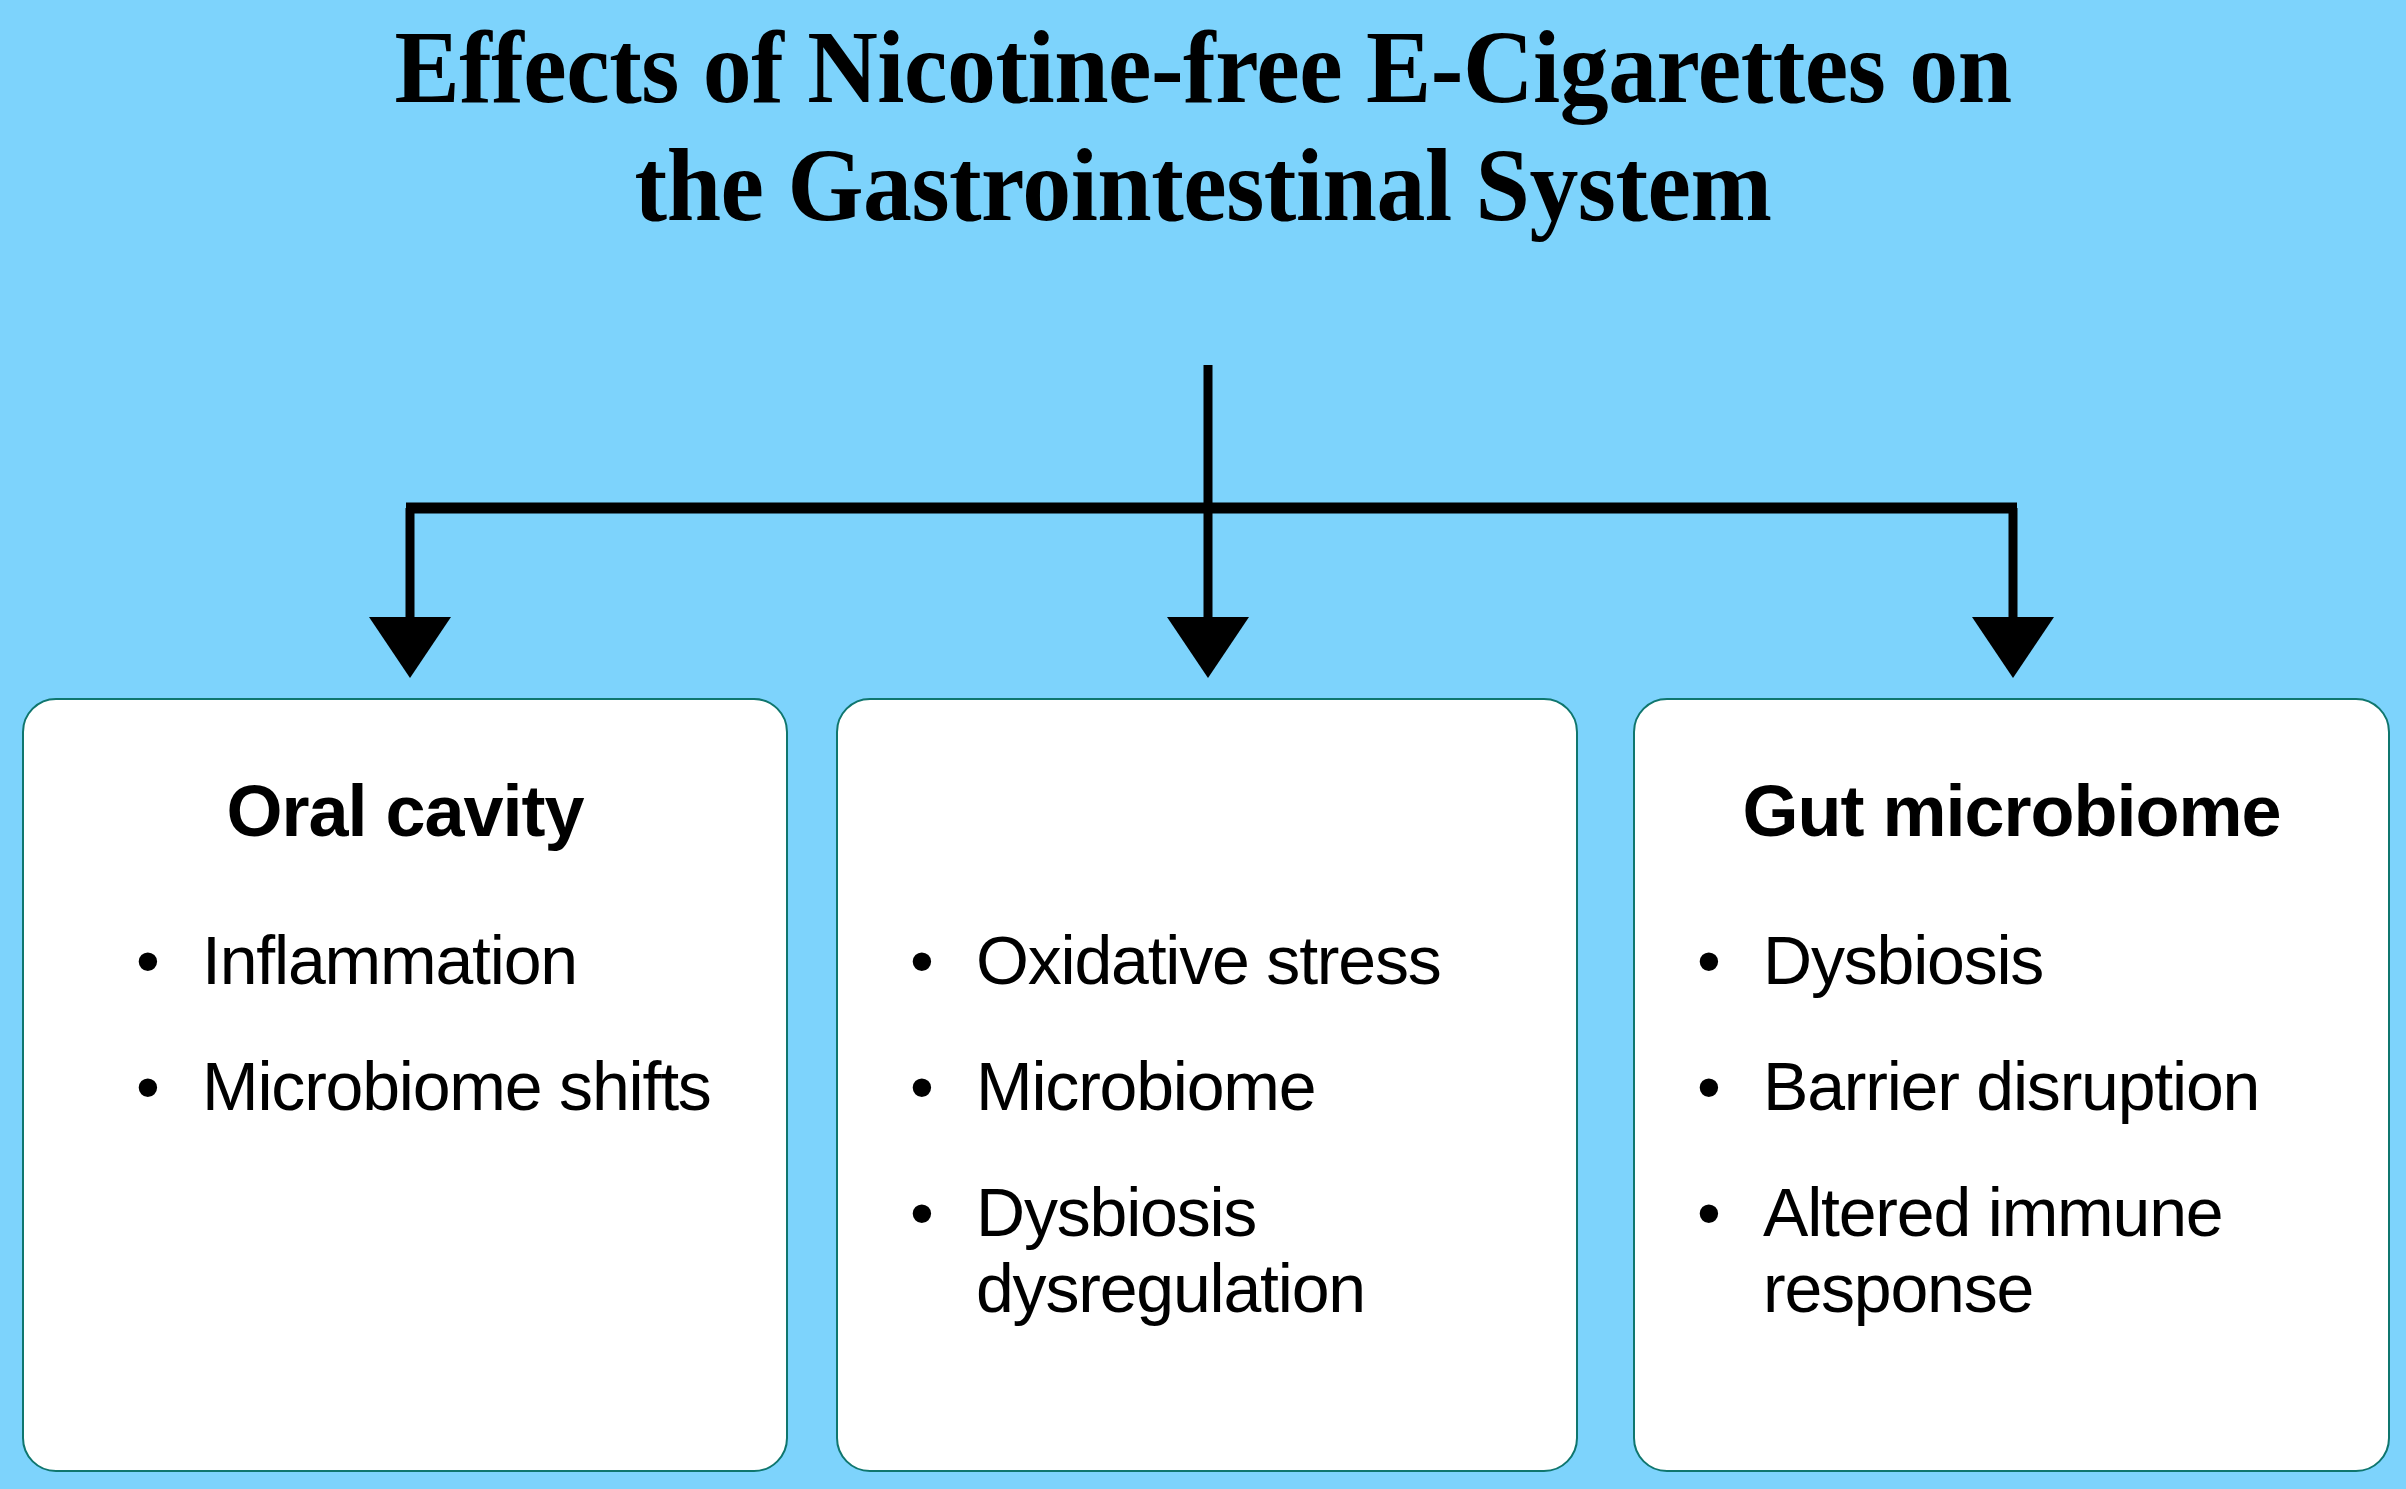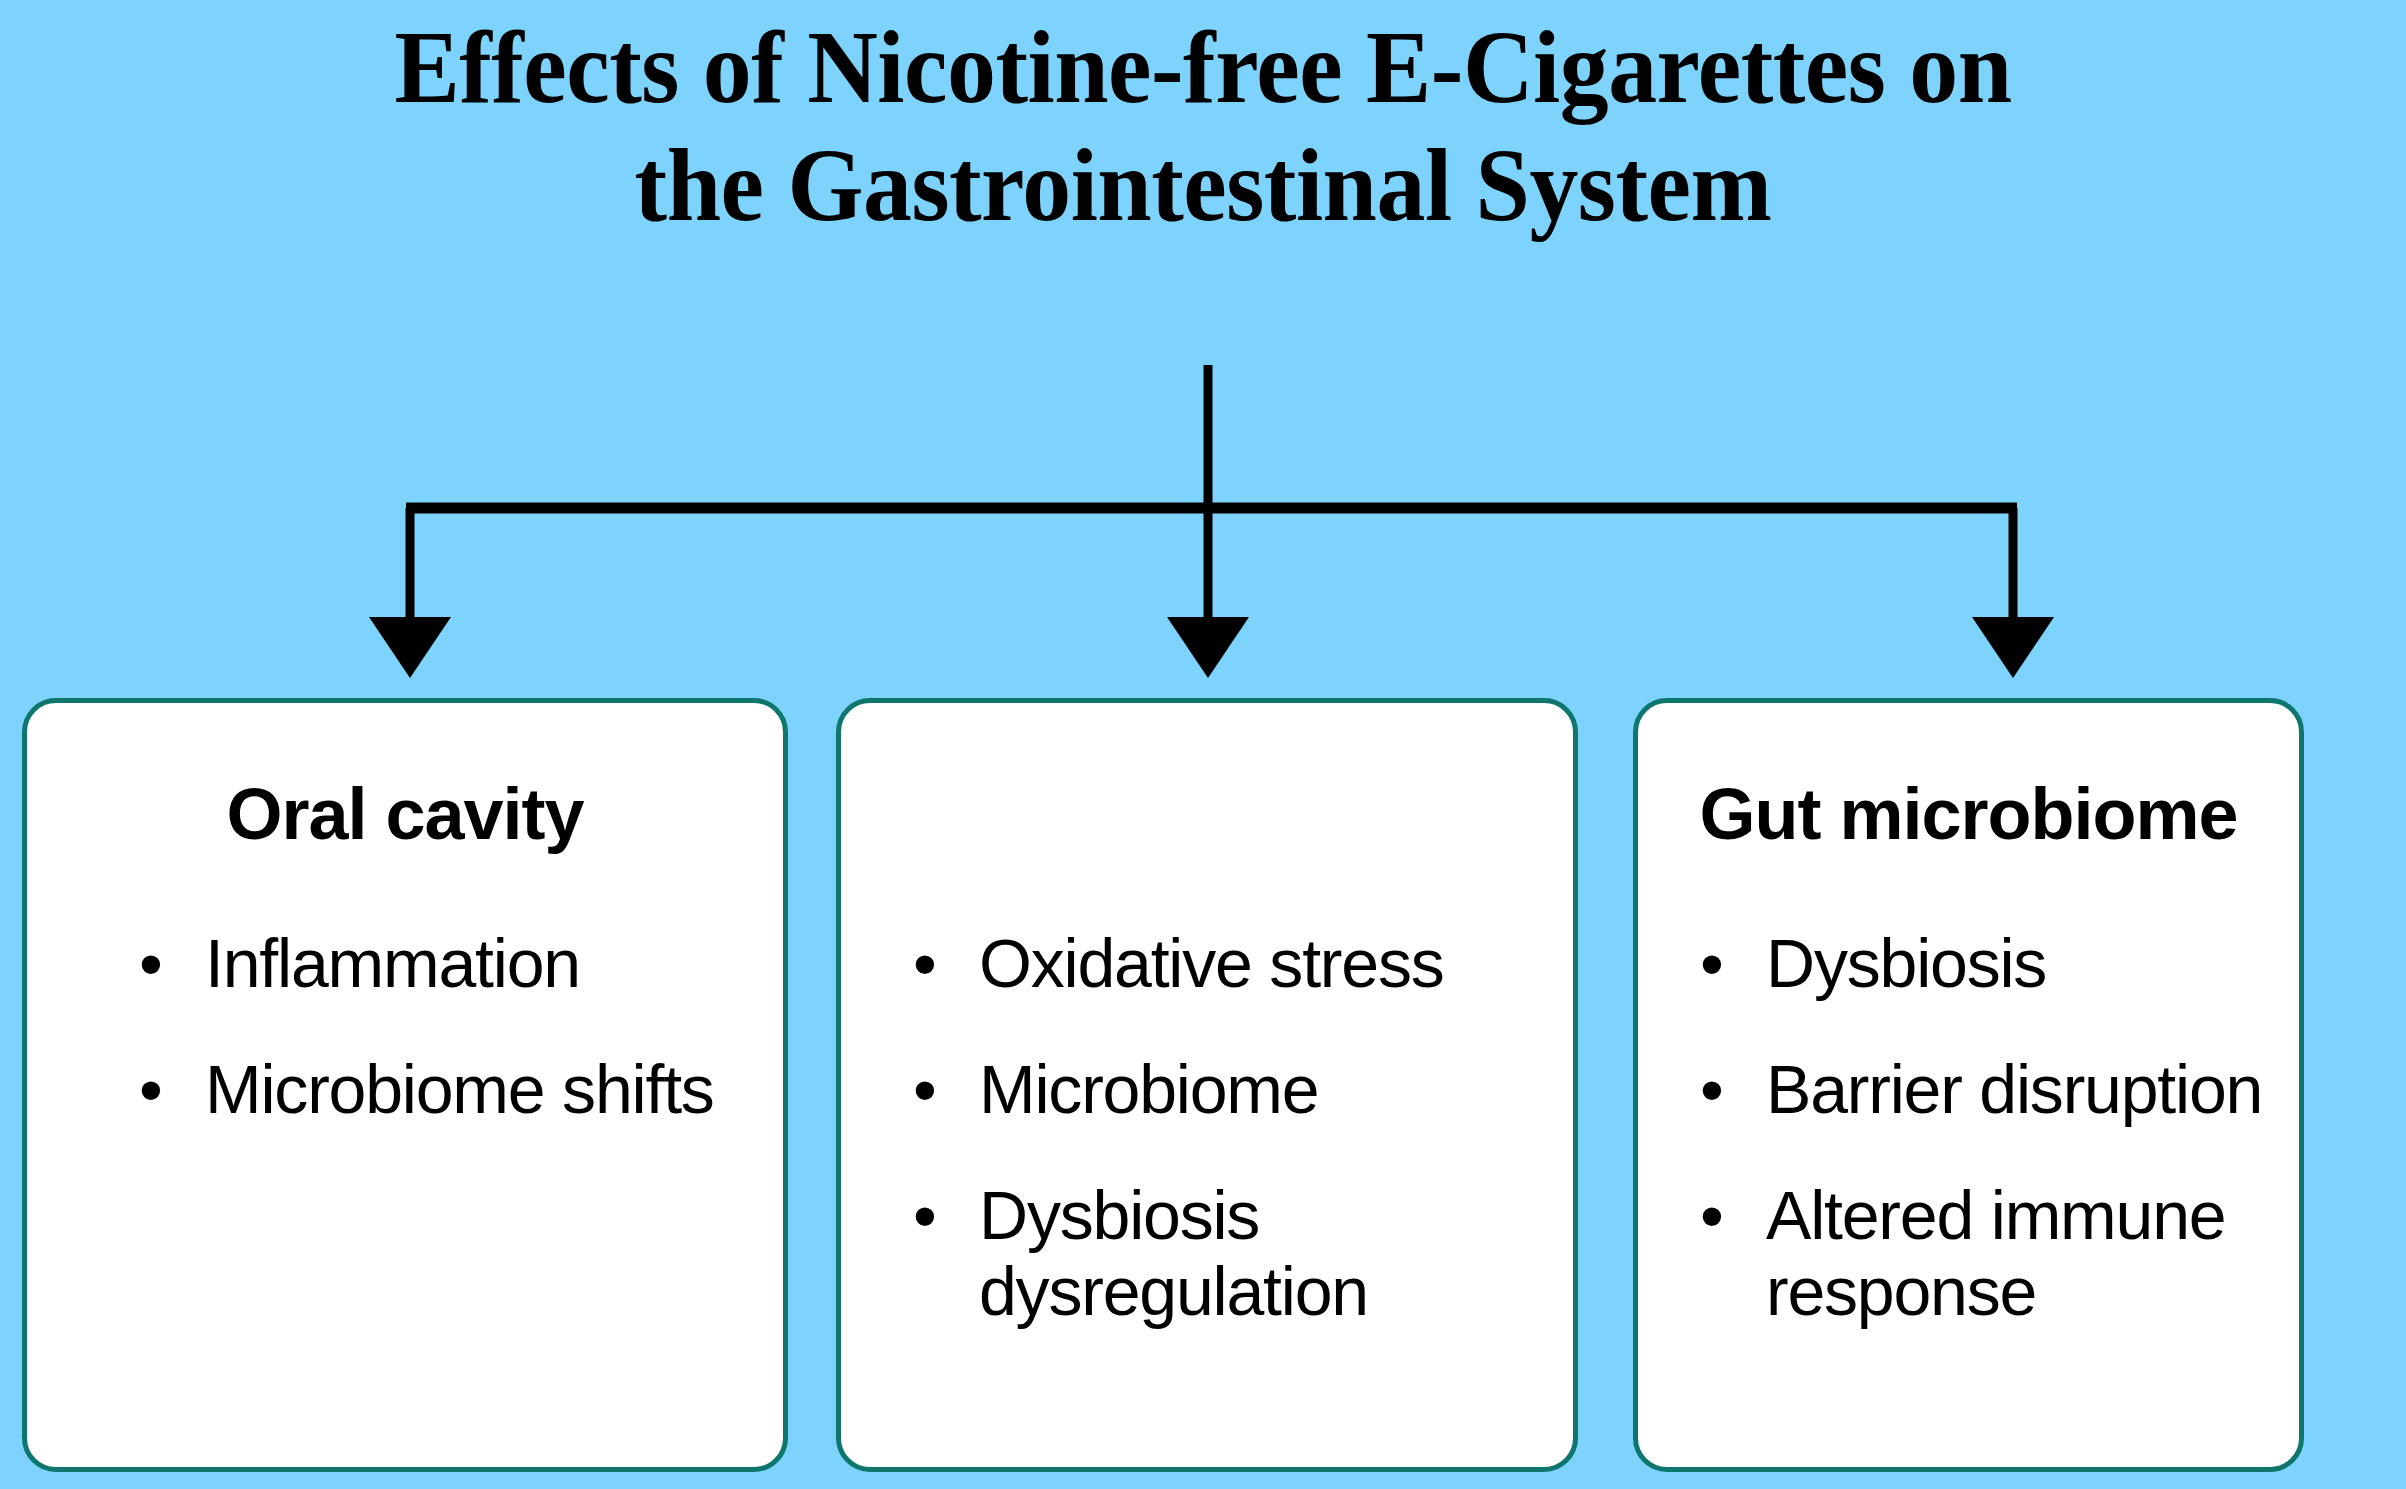--- a/index.html
+++ b/index.html
@@ -46,27 +46,27 @@
     height: 1489px;
     pointer-events: none;
   }
 
   
   .node-box {
     position: absolute;
     top: 698px;
     height: 774px;
     box-sizing: border-box;
-    border: 5px solid #0f766e;
+    border: 2px solid #0f766e;
     border-radius: 34px;
     background: #ffffff;
   }
   #box-0 { left: 22px;   width: 766px; }
   #box-1 { left: 836px;  width: 742px; }
-  #box-2 { left: 1633px; width: 671px; }
+  #box-2 { left: 1633px; width: 757px; }
 
   .node-title {
     position: absolute;
     left: 0;
     right: 0;
     top: 72px;
     text-align: center;
     font-family: "Liberation Sans", sans-serif;
     font-weight: bold;
     font-size: 72px;

